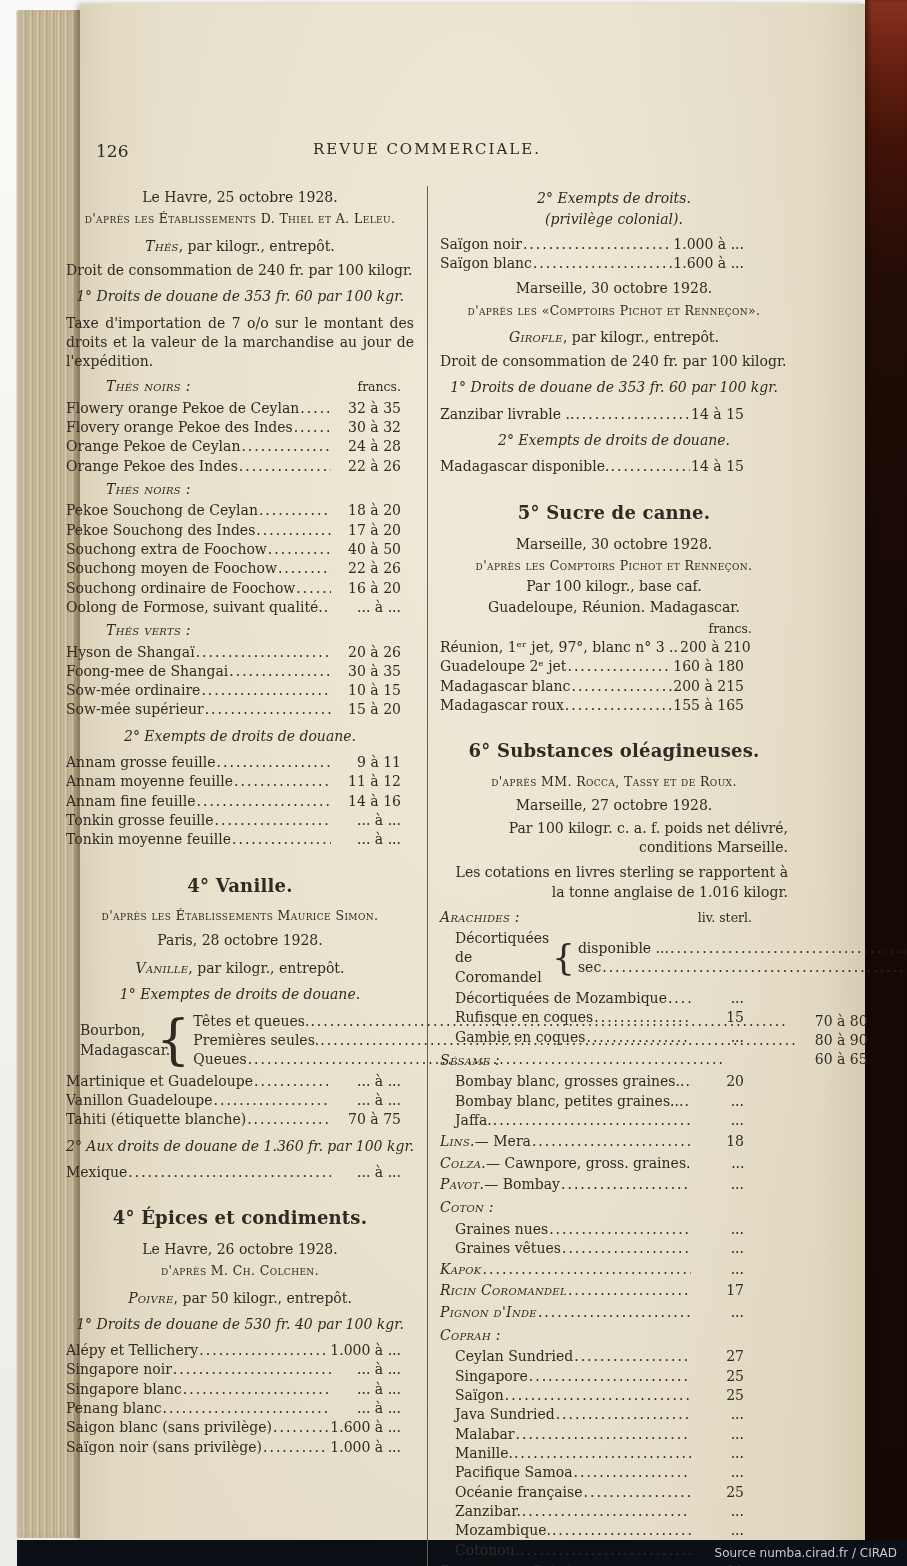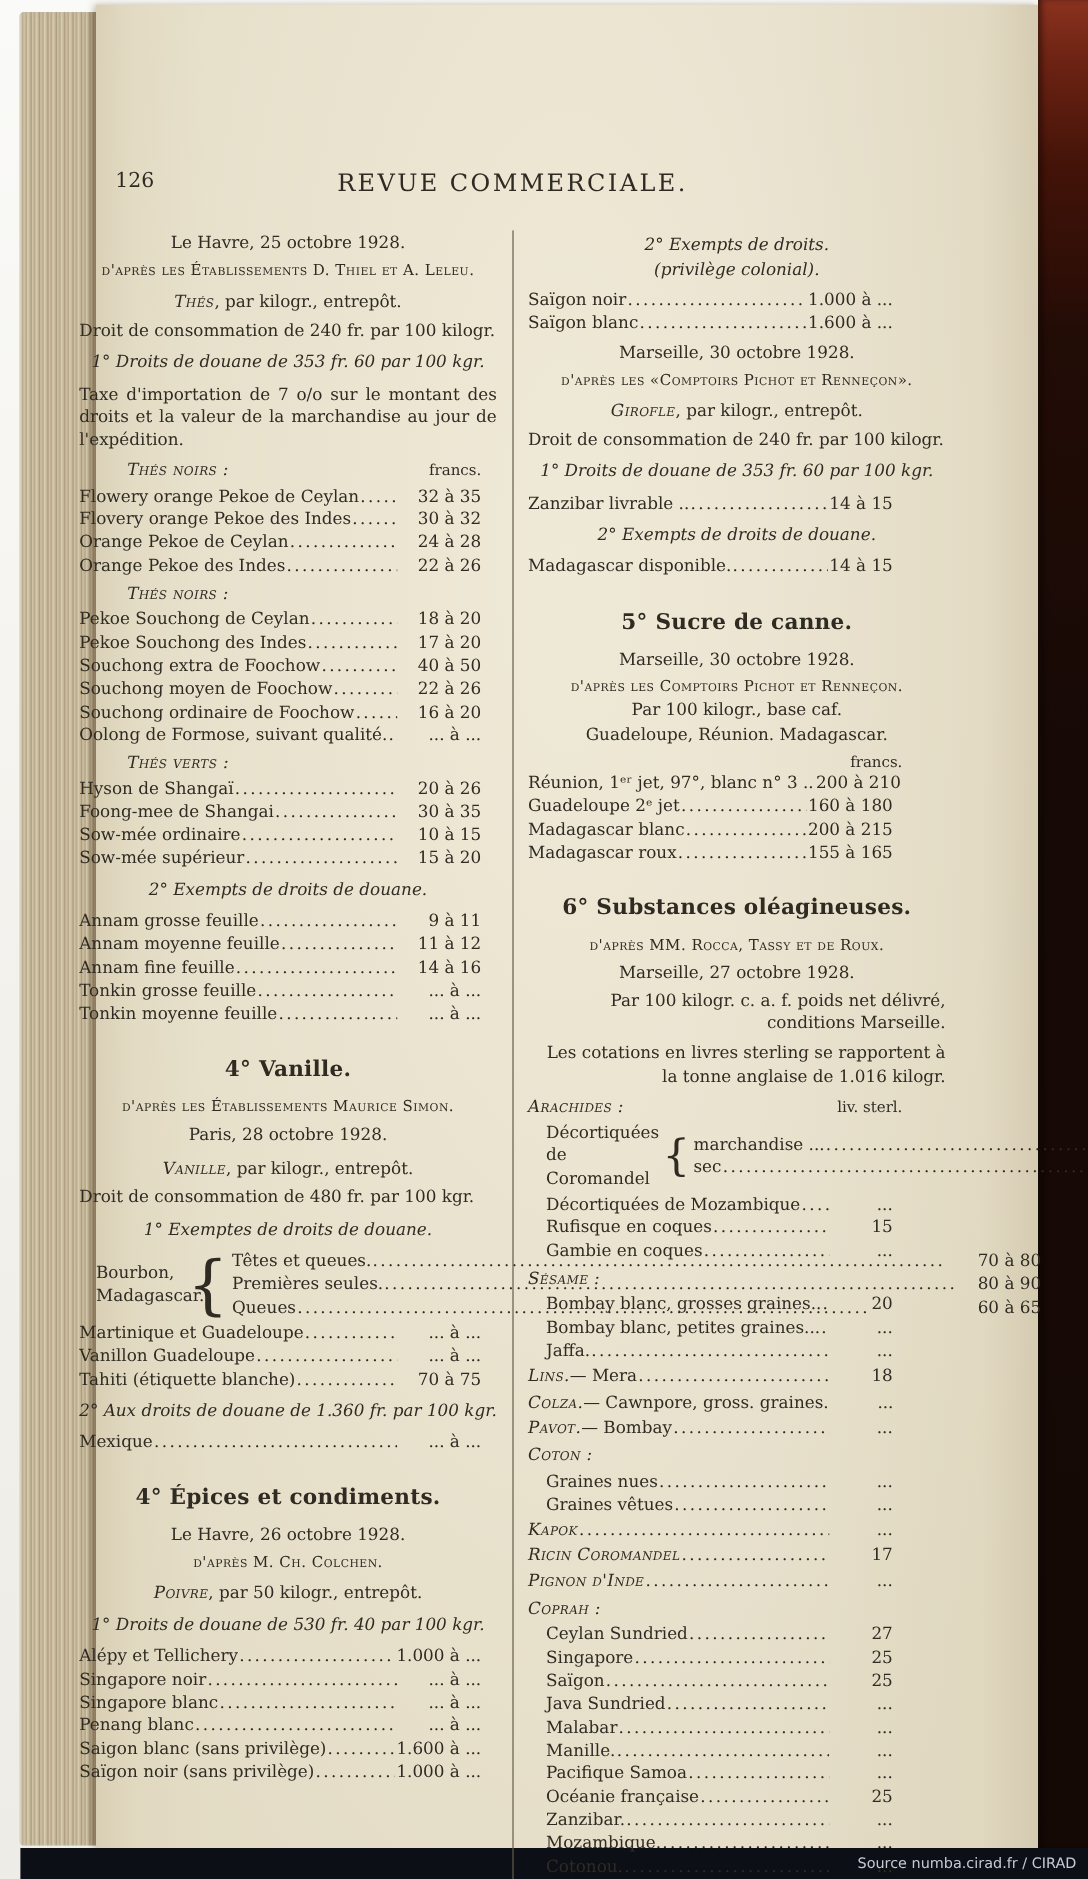--- a/index.html
+++ b/index.html
@@ -29,21 +29,21 @@
 
   
   .source-bar { position:absolute; left:17px; right:0; bottom:0; height:26px; background:#0c0f16;
     color:#c6cad3; font-family:"DejaVu Sans","Liberation Sans",sans-serif; font-size:12px;
     display:flex; align-items:center; justify-content:flex-end; padding-right:10px; }
 
   
   .content { position:absolute; left:66px; top:140px; width:722px; color:#2f2b23; z-index:2; }
   .page-header { position:relative; margin-bottom:24px; }
   .page-num { position:absolute; left:30px; top:1px; font-size:17px; }
-  .page-title { text-align:center; font-size:20px; letter-spacing:2px; }
+  .page-title { text-align:center; font-size:15px; letter-spacing:2px; }
 
   .columns { display:flex; align-items:stretch; }
   .col { width:348px; font-size:14px; line-height:1.38; }
   .divider { width:1px; background:#655d4c; margin:4px 12px 6px 13px; }
 
   .blk.date  { text-align:center; margin:6px 0 3px; }
   .blk.attr  { text-align:center; font-variant:small-caps; font-size:12.5px; letter-spacing:.4px; margin:1px 0 3px; }
   .blk.product { text-align:center; margin:9px 0 5px; }
   .blk.note  { margin:1px 0 7px; }
   .blk.noteC { text-align:center; margin:1px 0 2px; }
@@ -212,21 +212,20 @@
             <div class="row">
               <span class="lbl">Tonkin moyenne feuille</span>
               <span class="dots"></span>
               <span class="val">... à ...</span>
             </div>
           </div>
           <div class="blk title">4° Vanille.</div>
           <div class="blk attr">d'après les Établissements Maurice Simon.</div>
           <div class="blk date">Paris, 28 octobre 1928.</div>
           <div class="blk product"><span class="sc">Vanille</span><span>, par kilogr., entrepôt.</span></div>
-          <div class="blk note">Droit de consommation de 480 fr. par 100 kgr.</div>
           <div class="blk law">1° Exemptes de droits de douane.</div>
           <div class="blk brace">
             <div class="brace-labels">
               <div>Bourbon,</div>
               <div>Madagascar.</div>
             </div>
             <span class="brace-char big">{</span>
             <div class="brace-rows">
               <div class="row">
                 <span class="lbl">Têtes et queues.</span>
@@ -382,21 +381,21 @@
             <span class="right">liv. sterl.</span>
           </div>
           <div class="blk brace ind">
             <div class="brace-labels">
               <div>Décortiquées</div>
               <div>de Coromandel</div>
             </div>
             <span class="brace-char small">{</span>
             <div class="brace-rows">
               <div class="row">
-                <span class="lbl">marchandise ...</span>
+                <span class="lbl">disponible ...</span>
                 <span class="dots"></span>
               </div>
               <div class="row">
                 <span class="lbl">sec</span>
                 <span class="dots"></span>
               </div>
             </div>
           </div>
           <div class="blk rows">
             <div class="row ind">

